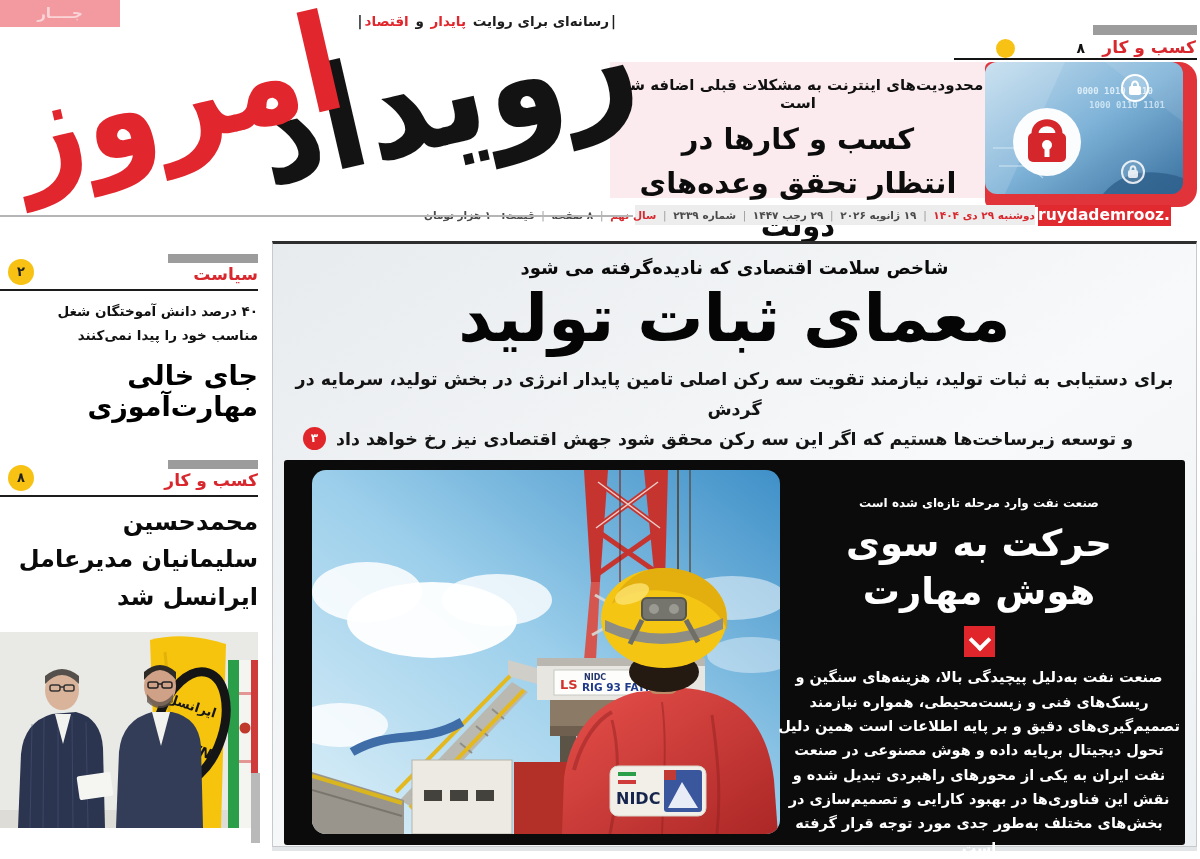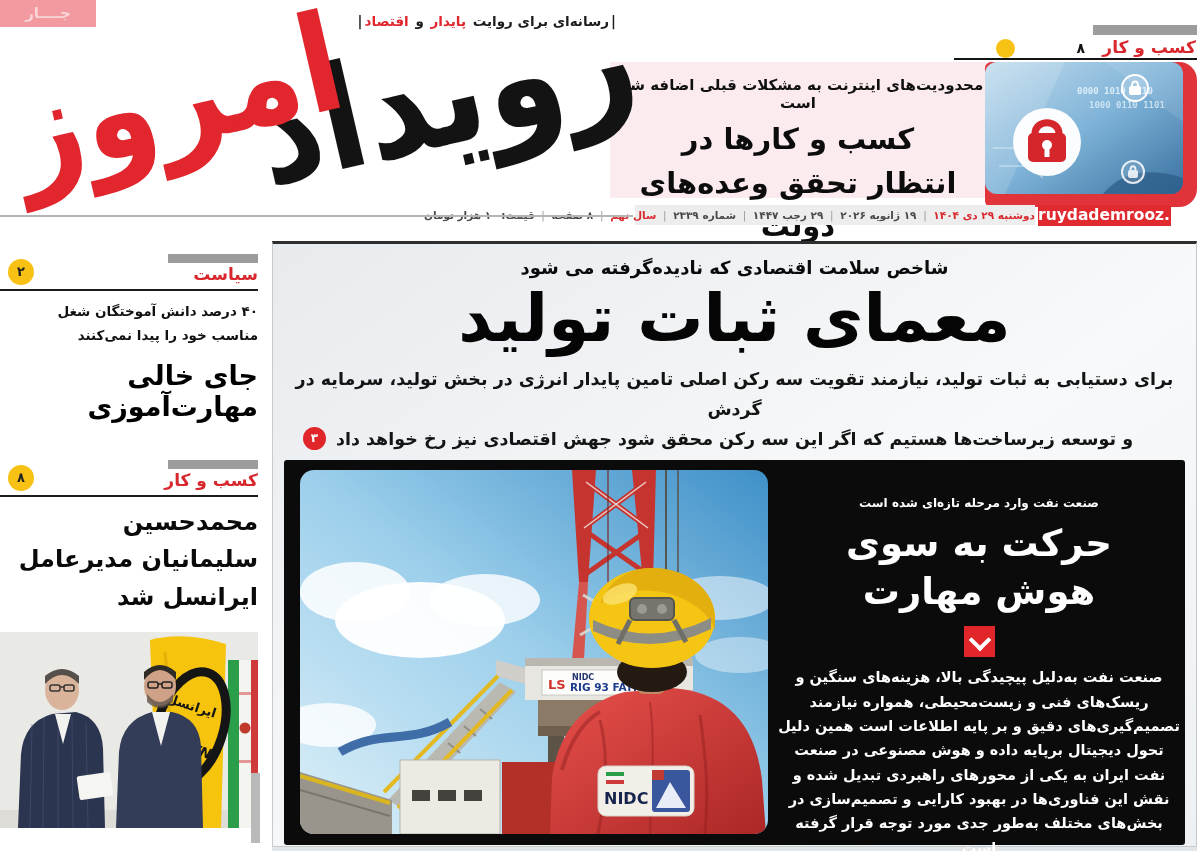--- a/index.html
+++ b/index.html
@@ -1,20 +1,20 @@
 <!DOCTYPE html>
 <html><head>
 <meta charset="utf-8">
 <style>
   html,body{margin:0;padding:0;background:#ffffff;}
   .page{position:relative;width:1200px;height:859px;background:#fff;overflow:hidden;
         font-family:"DejaVu Sans",sans-serif;}
 
   
-  .jar{position:absolute;left:0;top:0;width:96px;height:27px;background:#f29aa0;
+  .jar{position:absolute;left:0;top:0;width:120px;height:27px;background:#f29aa0;
        color:#fad4d7;font-weight:bold;font-size:15px;text-align:center;line-height:26px;z-index:3;}
   .logo-w1{position:absolute;left:252px;top:18px;font-size:128px;font-weight:bold;color:#131313;
            transform:rotate(-13deg) scaleY(1.12);letter-spacing:-7px;z-index:2;line-height:1.2;}
   .logo-w2{position:absolute;left:10px;top:26px;font-size:120px;font-weight:bold;color:#e2262d;
            transform:rotate(-13deg) scaleY(1.12);letter-spacing:-6px;z-index:2;line-height:1.2;}
   .tagline{position:absolute;right:583px;top:13px;direction:rtl;font-size:13.5px;font-weight:bold;color:#1d1d1d;z-index:3;}
   .tagline .red{color:#e2262d;}
   .tagline span{margin:0 1px;}
 
   .biz-tab{position:absolute;left:954px;top:25px;width:243px;height:35px;}
@@ -62,21 +62,21 @@
             border-top:3px solid #2e2e2e;border-left:1px solid #c6cacd;border-right:1px solid #c6cacd;
             border-bottom:1px solid #c6cacd;box-shadow:0 4px 0 #e2e6e9;
             background:linear-gradient(145deg,#e8ebee 0%,#f7f9fa 55%,#eef1f3 100%);}
   .m-kicker{text-align:center;font-size:18px;font-weight:bold;margin-top:13px;direction:rtl;color:#0a0a0a;}
   .m-headline{text-align:center;font-size:66px;font-weight:bold;color:#050505;margin-top:2px;direction:rtl;}
   .m-deck{text-align:center;direction:rtl;font-size:17.5px;font-weight:bold;color:#141414;line-height:1.72;margin-top:7px;}
   .rbadge{background:#e0262b;color:#fff;border-radius:50%;text-align:center;font-weight:bold;}
   .m-badge{position:absolute;left:30px;top:183px;width:23px;height:23px;font-size:12px;line-height:23px;}
 
   .black-box{position:absolute;left:11px;top:216px;width:901px;height:385px;background:#0b0b0b;border-radius:3px;}
-  .rig{position:absolute;left:16px;top:10px;width:468px;height:364px;border-radius:14px;overflow:hidden;}
+  .rig{position:absolute;left:28px;top:10px;width:468px;height:364px;border-radius:14px;overflow:hidden;}
   .story{position:absolute;left:494px;top:16px;width:402px;color:#fff;text-align:center;direction:rtl;}
   .s-kicker{font-size:12px;font-weight:bold;margin-top:20px;}
   .s-headline{font-size:37px;font-weight:bold;line-height:1.3;margin-top:10px;}
   .s-arrow{width:31px;height:31px;background:#e0262b;margin:10px auto 8px;position:relative;}
   .s-arrow::after{content:"";position:absolute;left:8px;top:6px;width:12px;height:12px;
                   border-right:4px solid #fff;border-bottom:4px solid #fff;transform:rotate(45deg);}
   .s-body{font-size:14.5px;font-weight:600;line-height:1.68;margin-top:2px;}
   .s-badge{width:22px;height:22px;font-size:12px;line-height:22px;margin:6px auto 0;}
 </style>
 </head>

